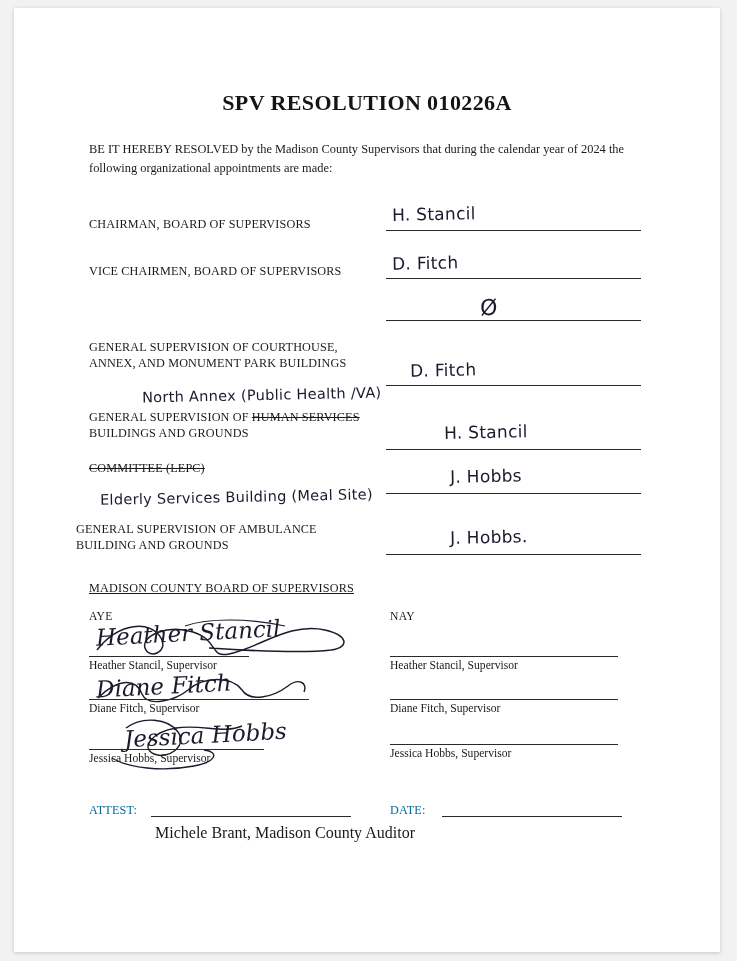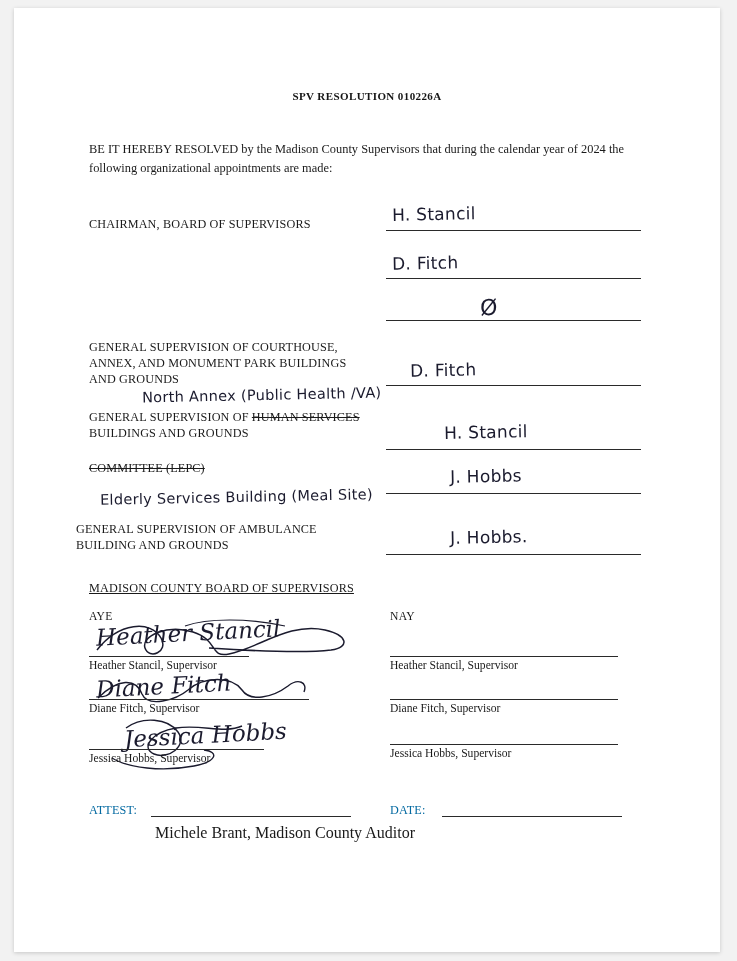--- a/index.html
+++ b/index.html
@@ -26,21 +26,21 @@
     width: 706px;
     height: 944px;
   }
   .title {
     position: absolute;
     left: 0;
     top: 82px;
     width: 706px;
     text-align: center;
     font-weight: bold;
-    font-size: 11px;
+    font-size: 22px;
     letter-spacing: 0.4px;
     color: #151515;
   }
   .intro {
     position: absolute;
     left: 75px;
     top: 132px;
     width: 560px;
     font-size: 12.4px;
     line-height: 1.55;
@@ -119,30 +119,30 @@
   <div class="doc">
 
     <div class="title">SPV RESOLUTION 010226A</div>
 
     <div class="intro">BE IT HEREBY RESOLVED by the Madison County Supervisors that during the calendar year of 2024 the following organizational appointments are made:</div>
 
     <div class="label" style="left:75px; top:209px;">CHAIRMAN, BOARD OF SUPERVISORS</div>
     <div class="rule" style="left:372px; top:222px; width:255px;"></div>
     <div class="hand" style="left:378px; top:196px;">H. Stancil</div>
 
+    <div class="label" style="left:75px; top:256px;">VICE CHAIRMEN, BOARD OF SUPERVISORS</div>
     <div class="rule" style="left:372px; top:270px; width:255px;"></div>
     <div class="hand" style="left:378px; top:245px;">D. Fitch</div>
 
     <div class="rule" style="left:372px; top:312px; width:255px;"></div>
     <div class="hand" style="left:466px; top:287px; font-size:22px;">Ø</div>
 
     <div class="label" style="left:75px; top:332px; width:300px;">
       <div>GENERAL SUPERVISION OF COURTHOUSE,</div>
       <div>ANNEX, AND MONUMENT PARK BUILDINGS</div>
-      <div>AND GROUNDS</div>
     </div>
     <div class="rule" style="left:372px; top:377px; width:255px;"></div>
     <div class="hand" style="left:396px; top:352px;">D. Fitch</div>
 
     <div class="hand small" style="left:128px; top:379px; font-size:14.5px;">North Annex (Public Health /VA)</div>
     <div class="label" style="left:75px; top:402px; width:310px;">
       <div>
         <span>GENERAL SUPERVISION OF</span>
         <span class="strike">HUMAN SERVICES</span>
       </div>

